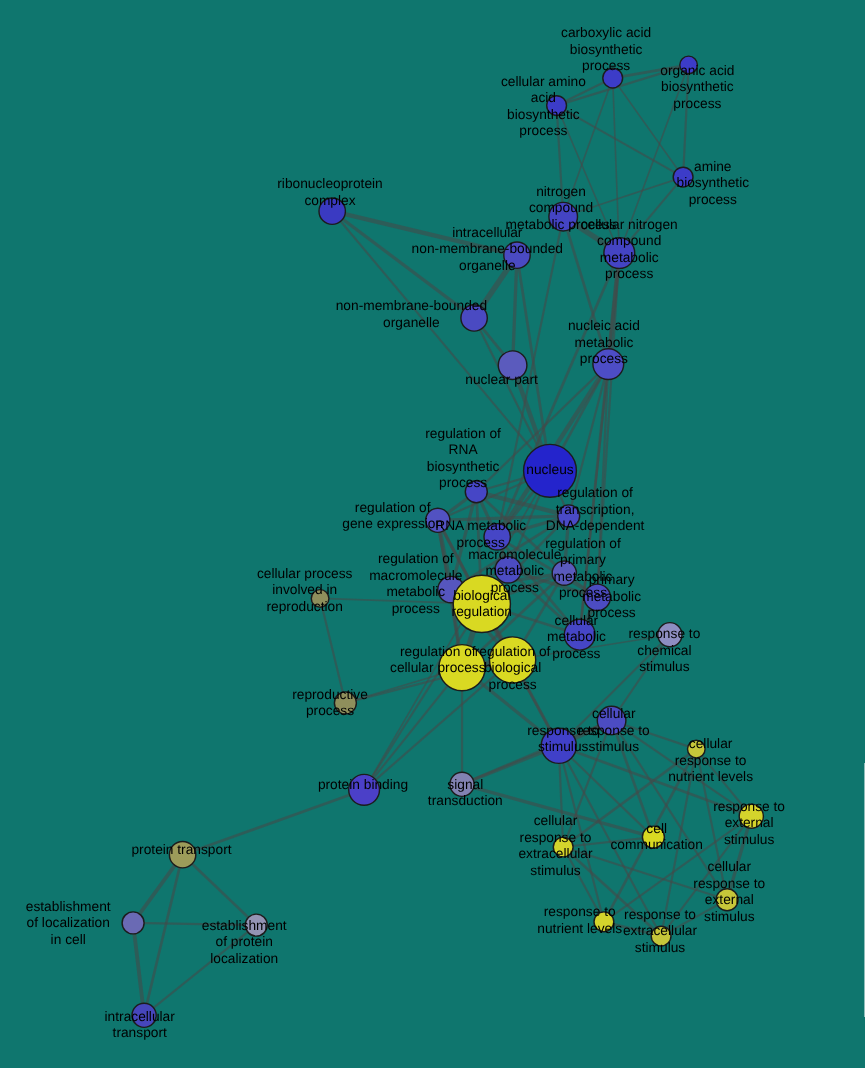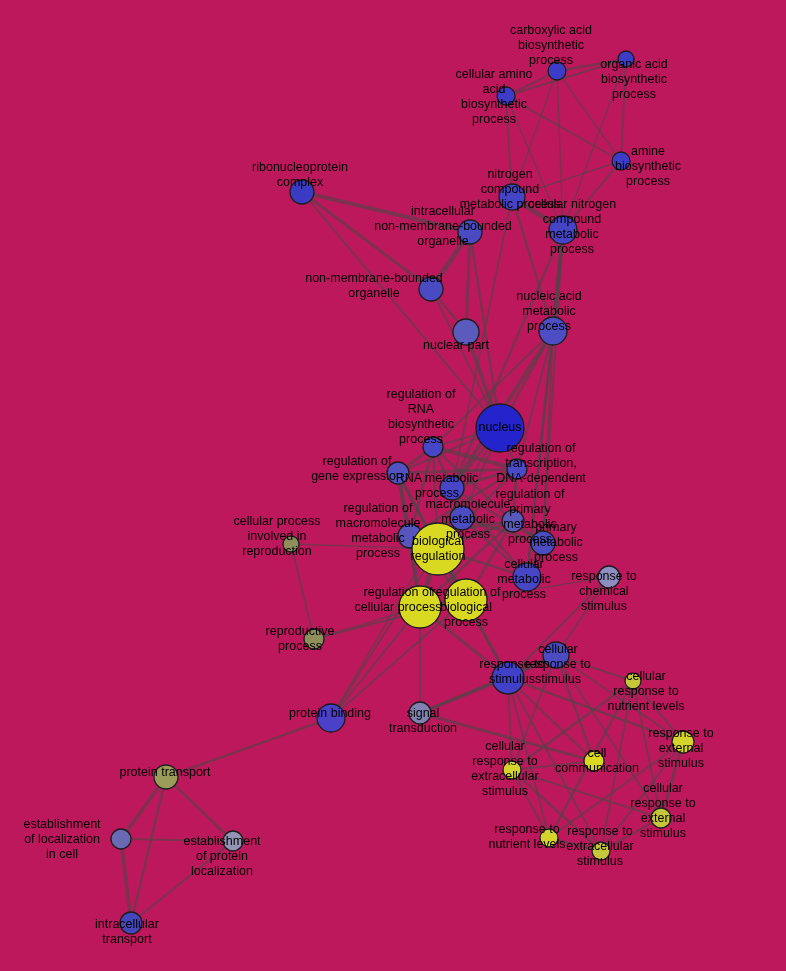--- a/index.html
+++ b/index.html
@@ -1,16 +1,16 @@
 <!DOCTYPE html>
 <html><head>
 <meta charset="utf-8">
 <style>
   html, body { margin: 0; padding: 0; background: #ffffff; }
-  .stage { position: relative; width: 786px; height: 971px; background: #be185d; overflow: hidden; }
+  .stage { position: relative; width: 786px; height: 971px; background: #0f766e; overflow: hidden; }
   svg { display: block; }
   svg text {
     font-family: "Liberation Sans", sans-serif;
     font-size: 12.5px;
     fill: #000000;
     text-anchor: middle;
   }
   .edge { stroke: #474747; stroke-opacity: 0.55; stroke-linecap: round; }
   .node { stroke: #1c1c1c; stroke-width: 1.3; }
 </style>

